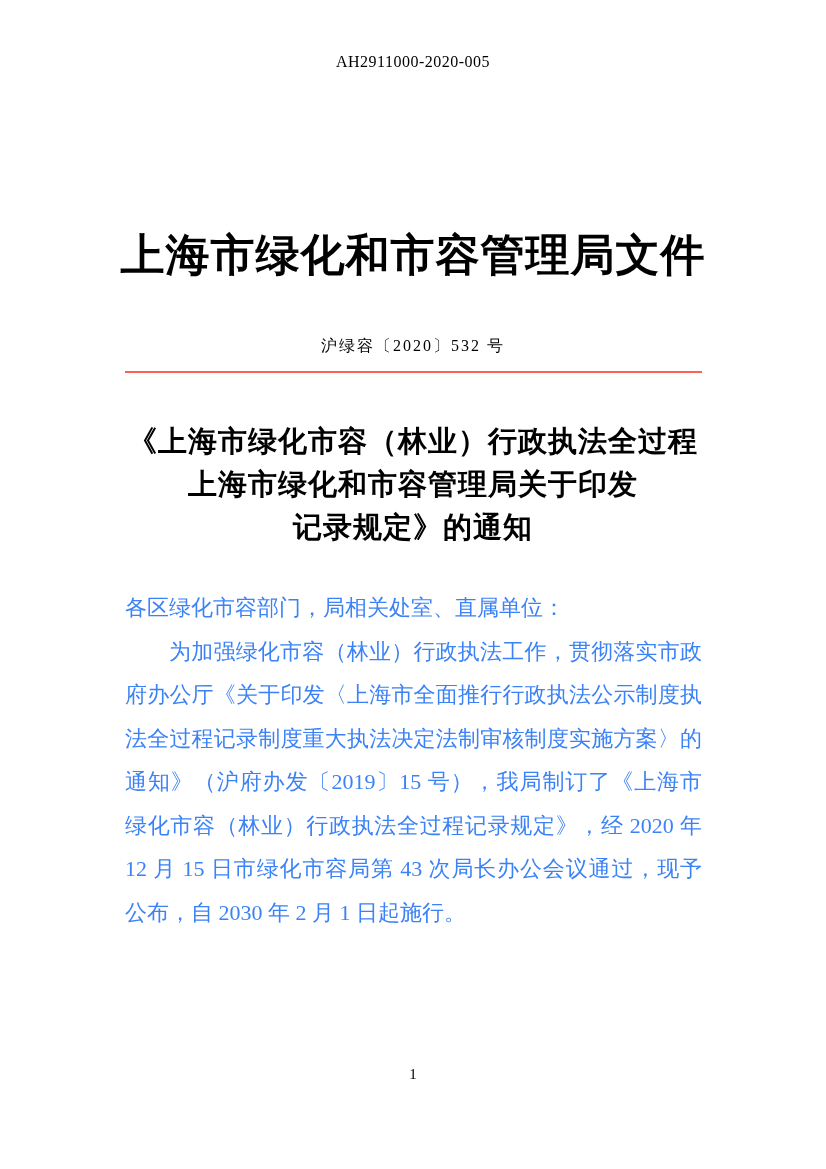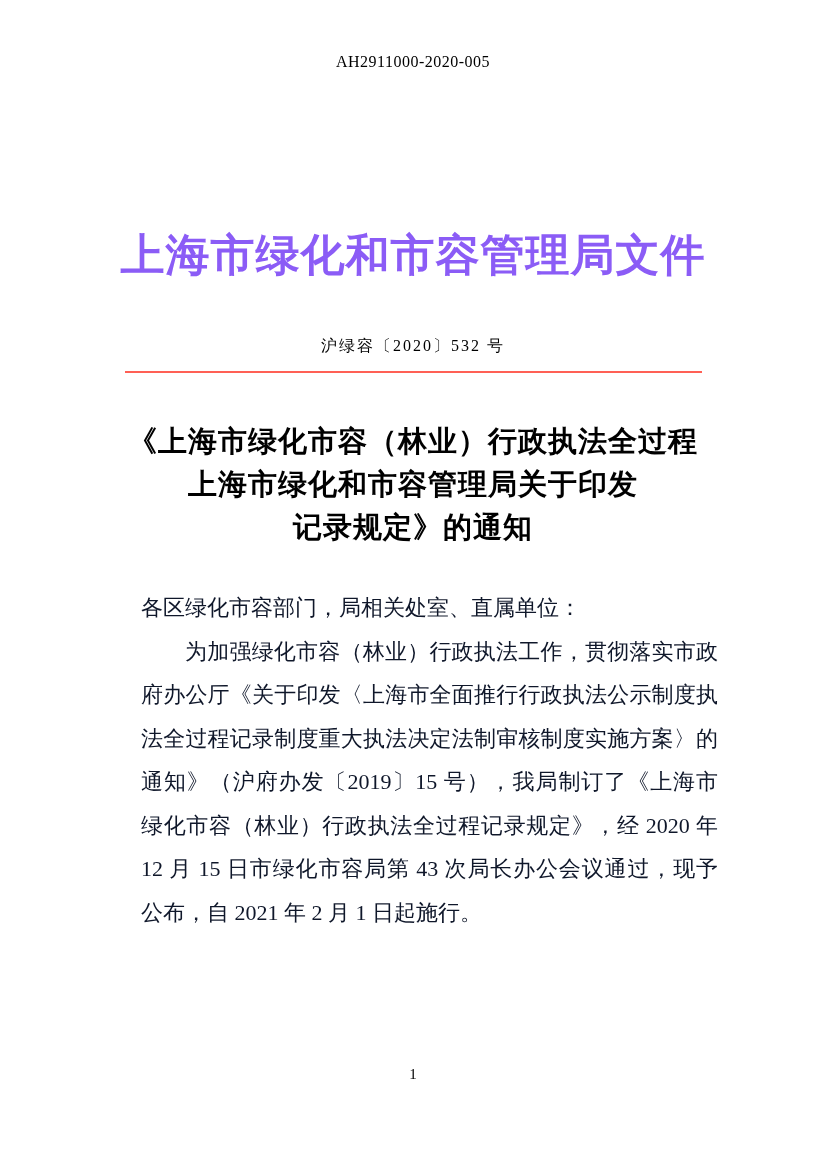--- a/index.html
+++ b/index.html
@@ -26,21 +26,21 @@
     letter-spacing: 0.5px;
   }
   .header-title {
     position: absolute;
     top: 226px;
     left: 0;
     width: 100%;
     text-align: center;
     font-size: 44px;
     font-weight: bold;
-    color: #8b5cf6;
+    color: #000000;
     letter-spacing: 1px;
     white-space: nowrap;
   }
   .doc-number {
     position: absolute;
     top: 336px;
     left: 0;
     width: 100%;
     text-align: center;
     font-size: 16px;
@@ -66,24 +66,23 @@
     color: #000000;
     line-height: 43px;
     letter-spacing: 1px;
   }
   .body-block {
     position: absolute;
     top: 586px;
     left: 125px;
     width: 577px;
     font-size: 22px;
-    color: #0f172a;
+    color: #3b82f6;
     line-height: 43.5px;
     text-align: justify;
-    margin-left: 16px;
   }
   .body-block .paragraph {
     text-indent: 2em;
   }
   .page-number {
     position: absolute;
     top: 1066px;
     left: 0;
     width: 100%;
     text-align: center;
@@ -105,18 +104,18 @@
   <div class="red-divider"></div>
 
   <div class="title-block">
     <div>《上海市绿化市容（林业）行政执法全过程</div>
     <div>上海市绿化和市容管理局关于印发</div>
     <div>记录规定》的通知</div>
   </div>
 
   <div class="body-block">
     <div class="salutation">各区绿化市容部门，局相关处室、直属单位：</div>
-    <div class="paragraph">为加强绿化市容（林业）行政执法工作，贯彻落实市政府办公厅《关于印发〈上海市全面推行行政执法公示制度执法全过程记录制度重大执法决定法制审核制度实施方案〉的通知》（沪府办发〔2019〕15 号），我局制订了《上海市绿化市容（林业）行政执法全过程记录规定》，经 2020 年 12 月 15 日市绿化市容局第 43 次局长办公会议通过，现予公布，自 2021 年 2 月 1 日起施行。</div>
+    <div class="paragraph">为加强绿化市容（林业）行政执法工作，贯彻落实市政府办公厅《关于印发〈上海市全面推行行政执法公示制度执法全过程记录制度重大执法决定法制审核制度实施方案〉的通知》（沪府办发〔2019〕15 号），我局制订了《上海市绿化市容（林业）行政执法全过程记录规定》，经 2020 年 12 月 15 日市绿化市容局第 43 次局长办公会议通过，现予公布，自 2030 年 2 月 1 日起施行。</div>
   </div>
 
   <div class="page-number">1</div>
 
 </div>
 
 </body></html>

